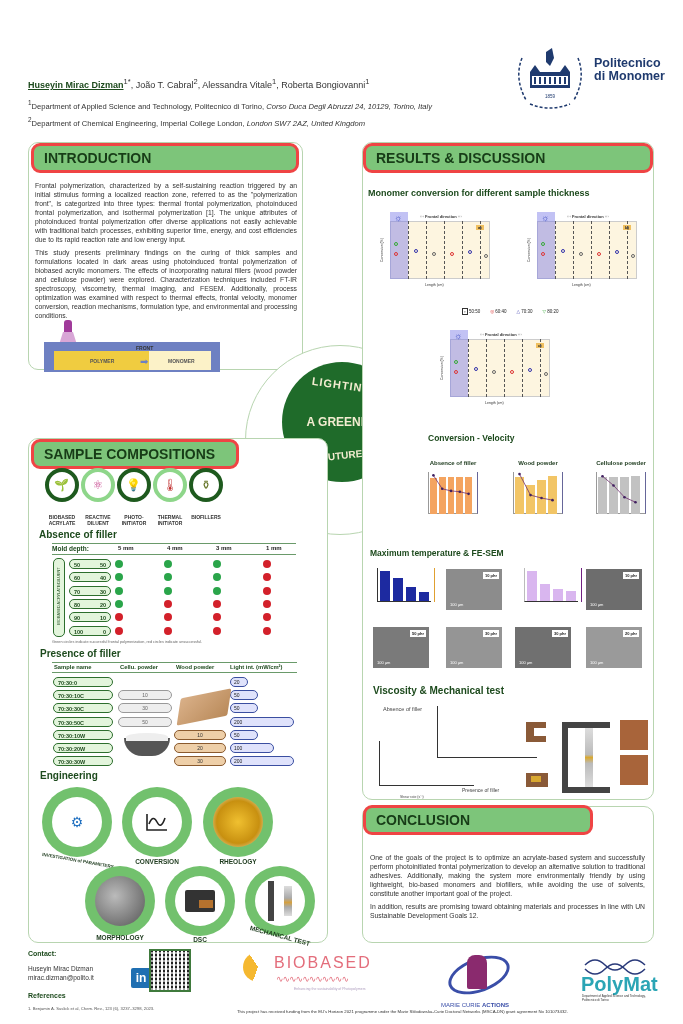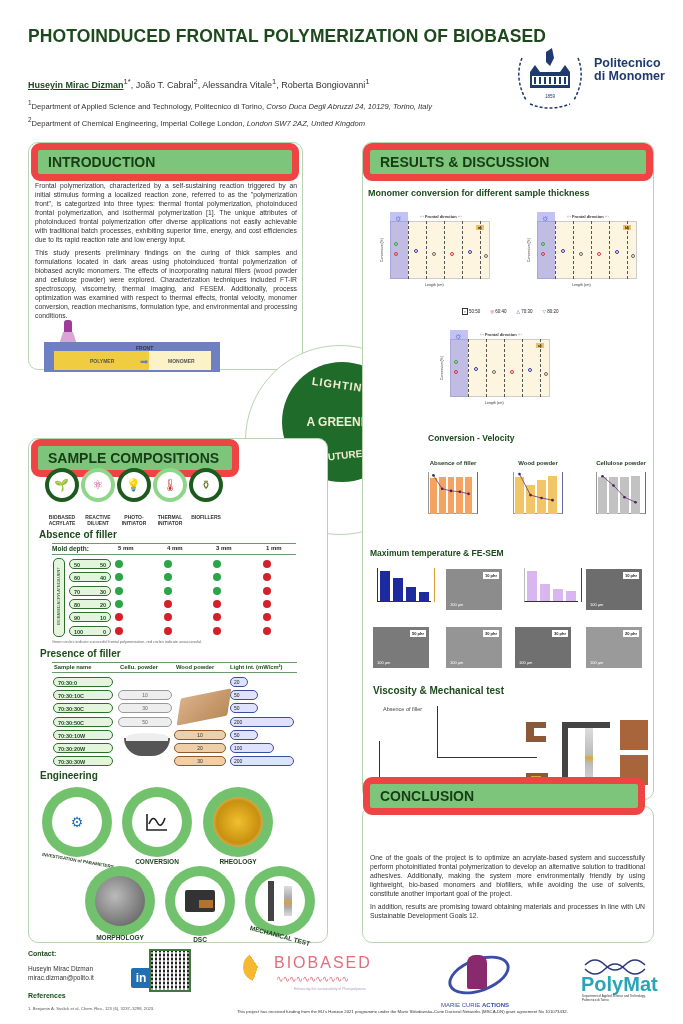--- a/index.html
+++ b/index.html
@@ -6,21 +6,21 @@
 html,body{width:683px;height:1024px;background:#fff;overflow:hidden}
 body{font-family:"Liberation Sans",sans-serif;color:#222;position:relative}
 .abs{position:absolute}
 .title{left:28px;top:26px;font-size:17.5px;font-weight:bold;color:#1d4a1d;line-height:21px;letter-spacing:0.1px}
 .authors{left:28px;top:77px;font-size:9px;color:#333}
 .authors u{font-weight:bold;color:#1d4a1d}
 .aff{left:28px;font-size:7.6px;color:#333}
 .aff i{font-style:italic}
 .logo-text{left:594px;top:57px;font-size:12.5px;font-weight:bold;color:#1f3a6e;line-height:13px}
 .panel{border:1px solid #b8d5b0;border-radius:10px;background:#fff}
-.sec-head{position:absolute;background:#7dc57a;border:7px solid #ef4444;border-radius:9px;font-weight:bold;color:#173c17;font-size:14px;padding:4px 10px;line-height:16px}
+.sec-head{position:absolute;background:#7dc57a;border:3px solid #ef4444;border-radius:9px;font-weight:bold;color:#173c17;font-size:14px;padding:4px 10px;line-height:16px}
 .body-text{font-size:6.8px;line-height:9px;text-align:justify;color:#333}
 .body-text p{margin-bottom:4px}
 .subhead{font-weight:bold;color:#1d4a1d;font-size:10px}
 .chart-box{background:#fdf5e0;border:1px solid #ccc}
 .mini{font-size:5px;color:#333}
 .green-dot{width:8px;height:8px;border-radius:50%;background:#2aa54a;display:inline-block}
 .red-dot{width:8px;height:8px;border-radius:50%;background:#d3202a;display:inline-block}
 .pill{border:1px solid #2d6e2d;border-radius:5px;background:#e3f5dc;font-size:5.5px;font-weight:bold;color:#1d4a1d;padding:1px 4px;height:10px;line-height:8px}
 .pill-grey{border:1px solid #999;border-radius:5px;background:#eee;font-size:5px;color:#666;text-align:center;height:10px;line-height:8px}
 .pill-wood{border:1px solid #8a5a2e;border-radius:5px;background:#eecfa8;font-size:5px;color:#333;text-align:center;height:10px;line-height:8px}
@@ -33,21 +33,20 @@
 .icon-label{position:absolute;font-size:5px;font-weight:bold;color:#333;text-align:center;width:40px;line-height:6px}
 .sem{background:#8a8a8a;position:absolute}
 .sem-tag{position:absolute;top:3px;right:3px;background:#fff;font-size:4px;padding:1px 2px;font-weight:bold}
 .sem-scale{position:absolute;bottom:3px;left:4px;font-size:4px;color:#fff}
 .bar{position:absolute;bottom:0}
 </style>
 </head>
 <body>
 
 <div class="abs title">
-  <div>PHOTOINDUCED FRONTAL POLYMERIZATION OF BIOBASED</div>
 </div>
 <div class="abs authors">
   <u>Huseyin Mirac Dizman</u><sup>1*</sup>,
   <span>João T. Cabral</span><sup>2</sup>,
   <span>Alessandra Vitale</span><sup>1</sup>,
   <span>Roberta Bongiovanni</span><sup>1</sup>
 </div>
 <div class="abs aff" style="top:99px"><sup>1</sup><span>Department of Applied Science and Technology, Politecnico di Torino,</span> <i>Corso Duca Degli Abruzzi 24, 10129, Torino, Italy</i></div>
 <div class="abs aff" style="top:116px"><sup>2</sup><span>Department of Chemical Engineering, Imperial College London,</span> <i>London SW7 2AZ, United Kingdom</i></div>
 
@@ -450,21 +449,21 @@
     <div style="margin:3px 5px;width:10px;height:6px;background:#d9a830"></div>
   </div>
 <div class="abs" style="left:562px;top:722px;width:48px;height:6px;background:#444"></div>
 <div class="abs" style="left:562px;top:722px;width:6px;height:70px;background:#444"></div>
 <div class="abs" style="left:562px;top:787px;width:48px;height:6px;background:#444"></div>
 <div class="abs" style="left:585px;top:728px;width:8px;height:59px;background:linear-gradient(#ddd,#bbb 45%,#d9a830 50%,#bbb 60%,#ddd)"></div>
 <div class="abs" style="left:620px;top:720px;width:28px;height:30px;background:#a8643a"></div>
 <div class="abs" style="left:620px;top:755px;width:28px;height:30px;background:#a8643a"></div>
 
 <div class="abs panel" style="left:362px;top:806px;width:292px;height:137px"></div>
-<div class="sec-head" style="left:363px;top:777px;width:282px">CONCLUSION</div>
+<div class="sec-head" style="left:363px;top:805px;width:230px">CONCLUSION</div>
 <div class="abs body-text" style="left:370px;top:853px;width:275px;font-size:6.8px;line-height:9px">
   <p>One of the goals of the project is to optimize an acrylate-based system and successfully perform photoinitiated frontal polymerization to develop an alternative solution to traditional adhesives. Additionally, making the system more environmentally friendly by using lightweight, bio-based monomers and biofillers, while avoiding the use of solvents, constitute another important goal of the project.</p>
   <p>In addition, results are promising toward obtaining materials and processes in line with UN Sustainable Development Goals 12.</p>
 </div>
 
 <div class="abs" style="left:28px;top:950px;font-size:7px;font-weight:bold;color:#1d4a1d">Contact:</div>
 <div class="abs" style="left:28px;top:964px;font-size:6.5px;color:#333;line-height:9px">
   <div>Huseyin Mirac Dizman</div>
   <a style="color:#333;text-decoration:none">mirac.dizman@polito.it</a>
 </div>

